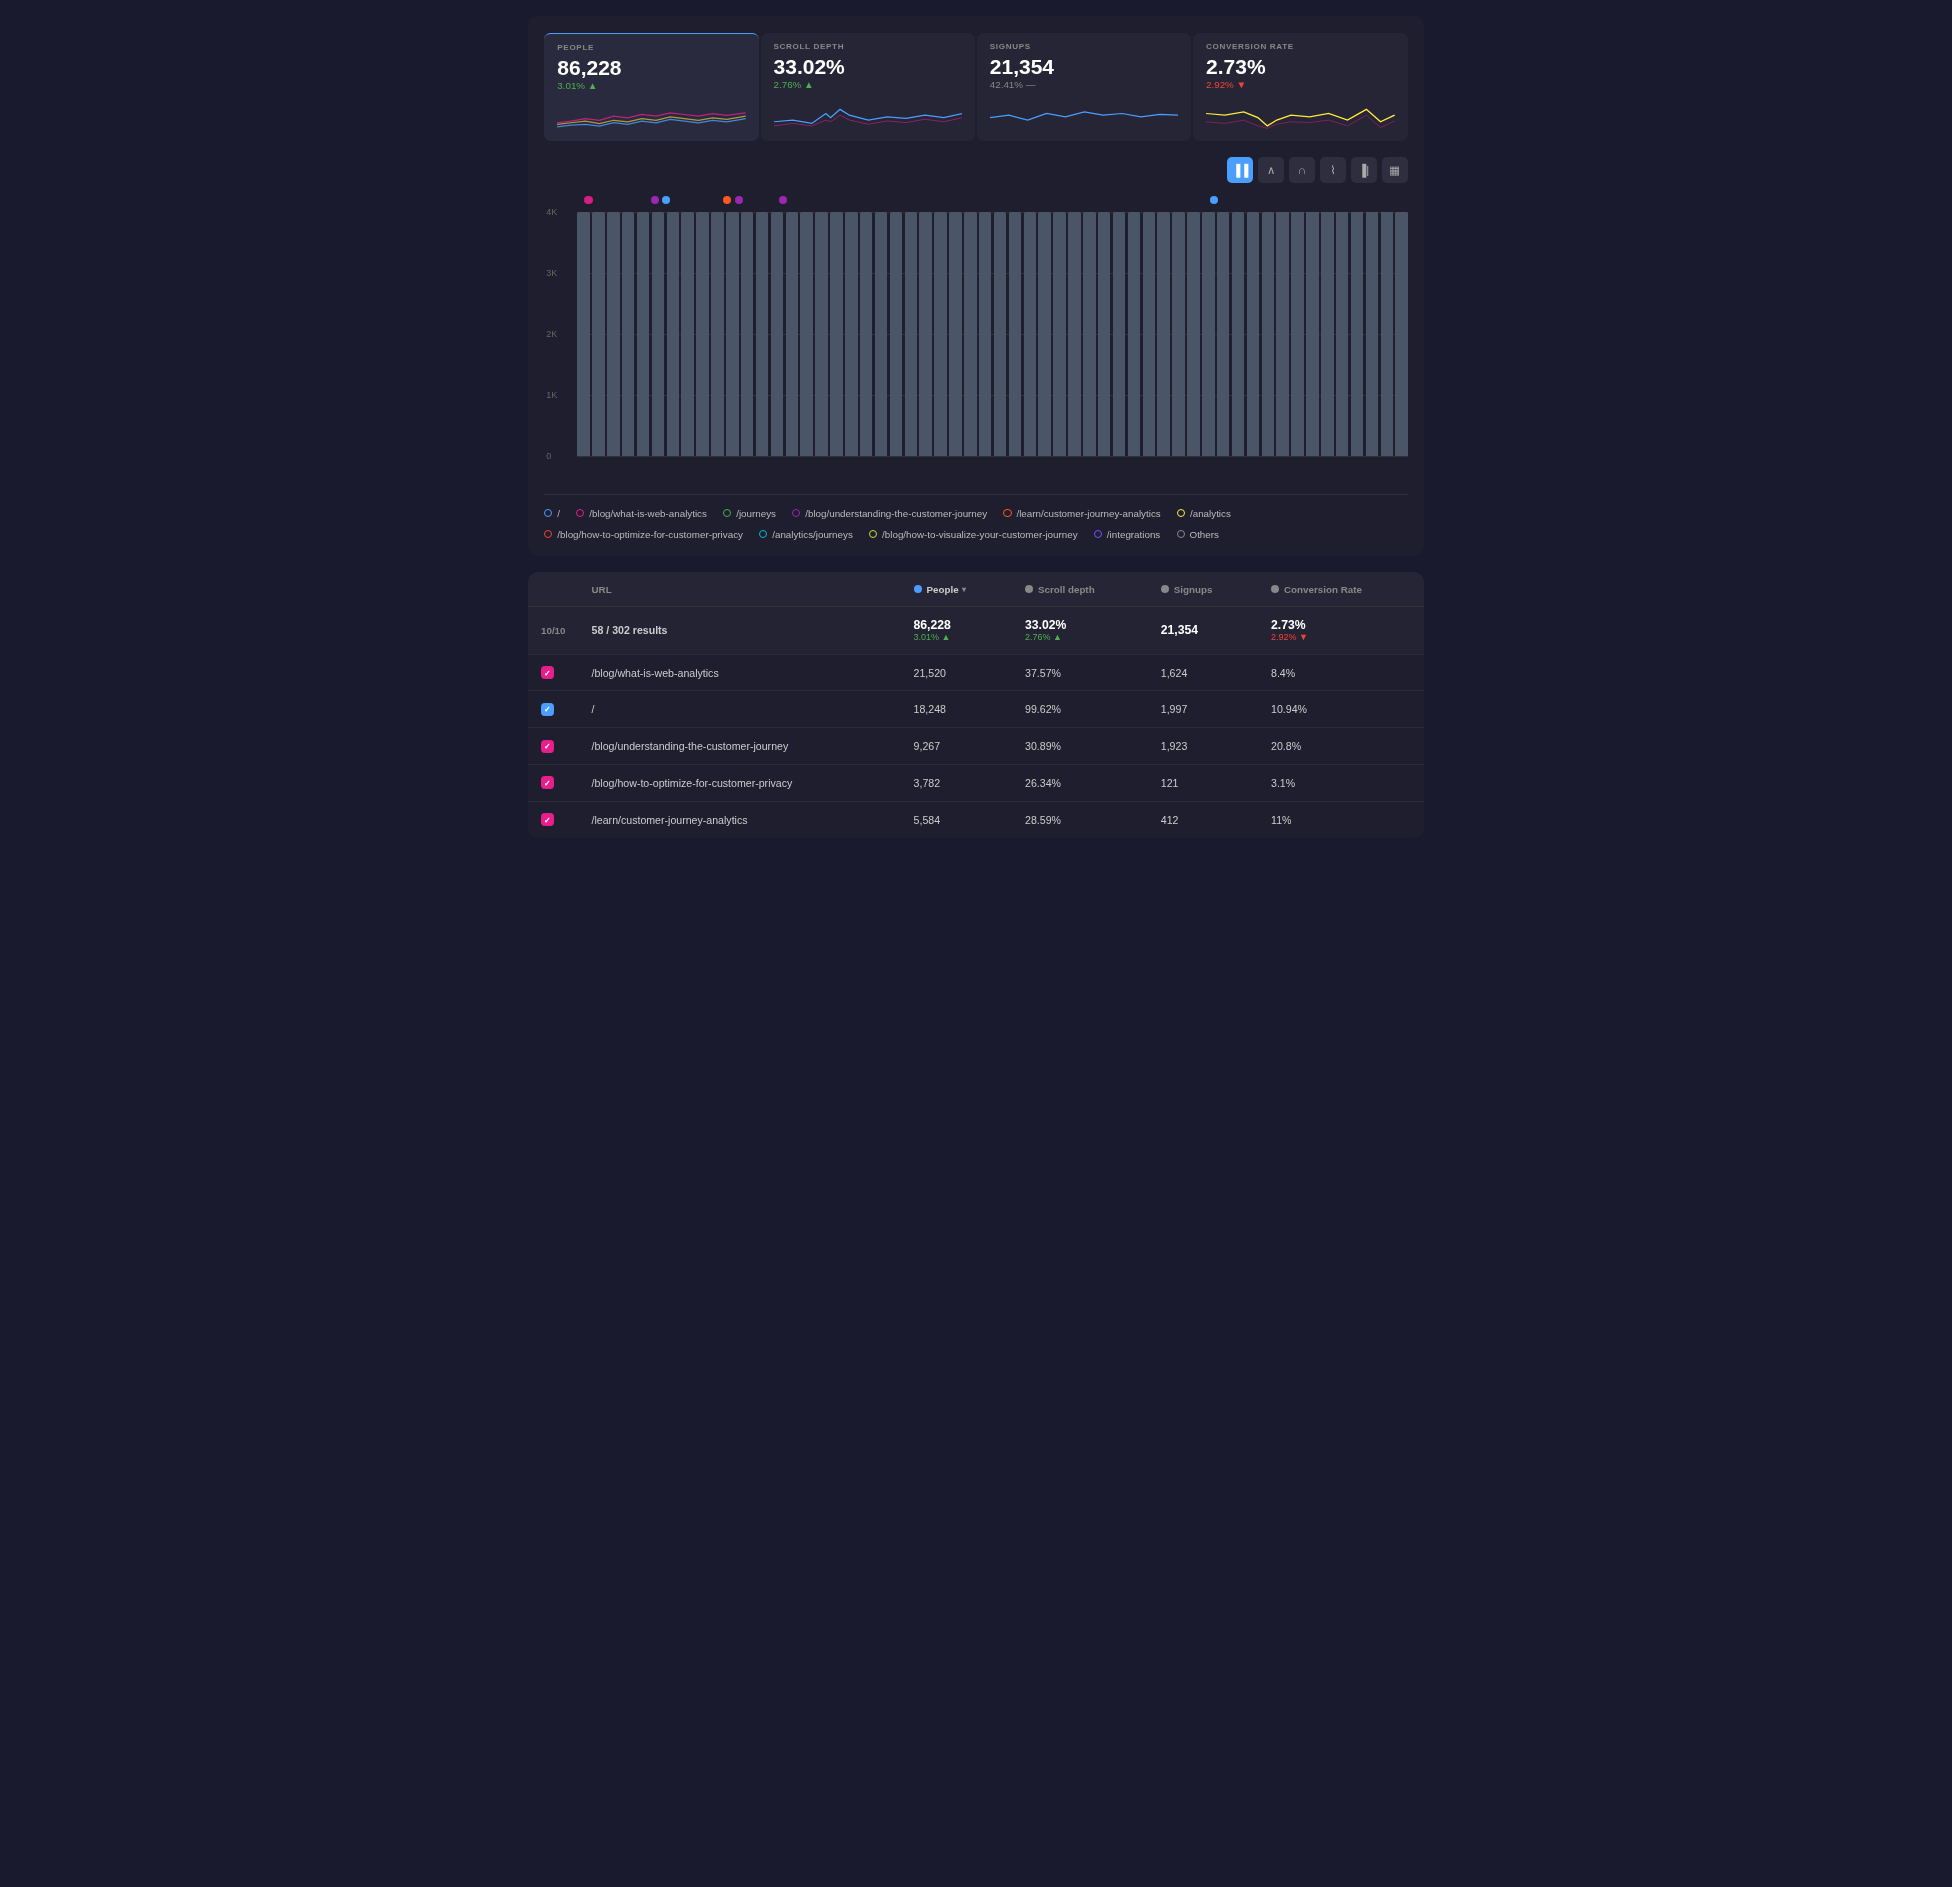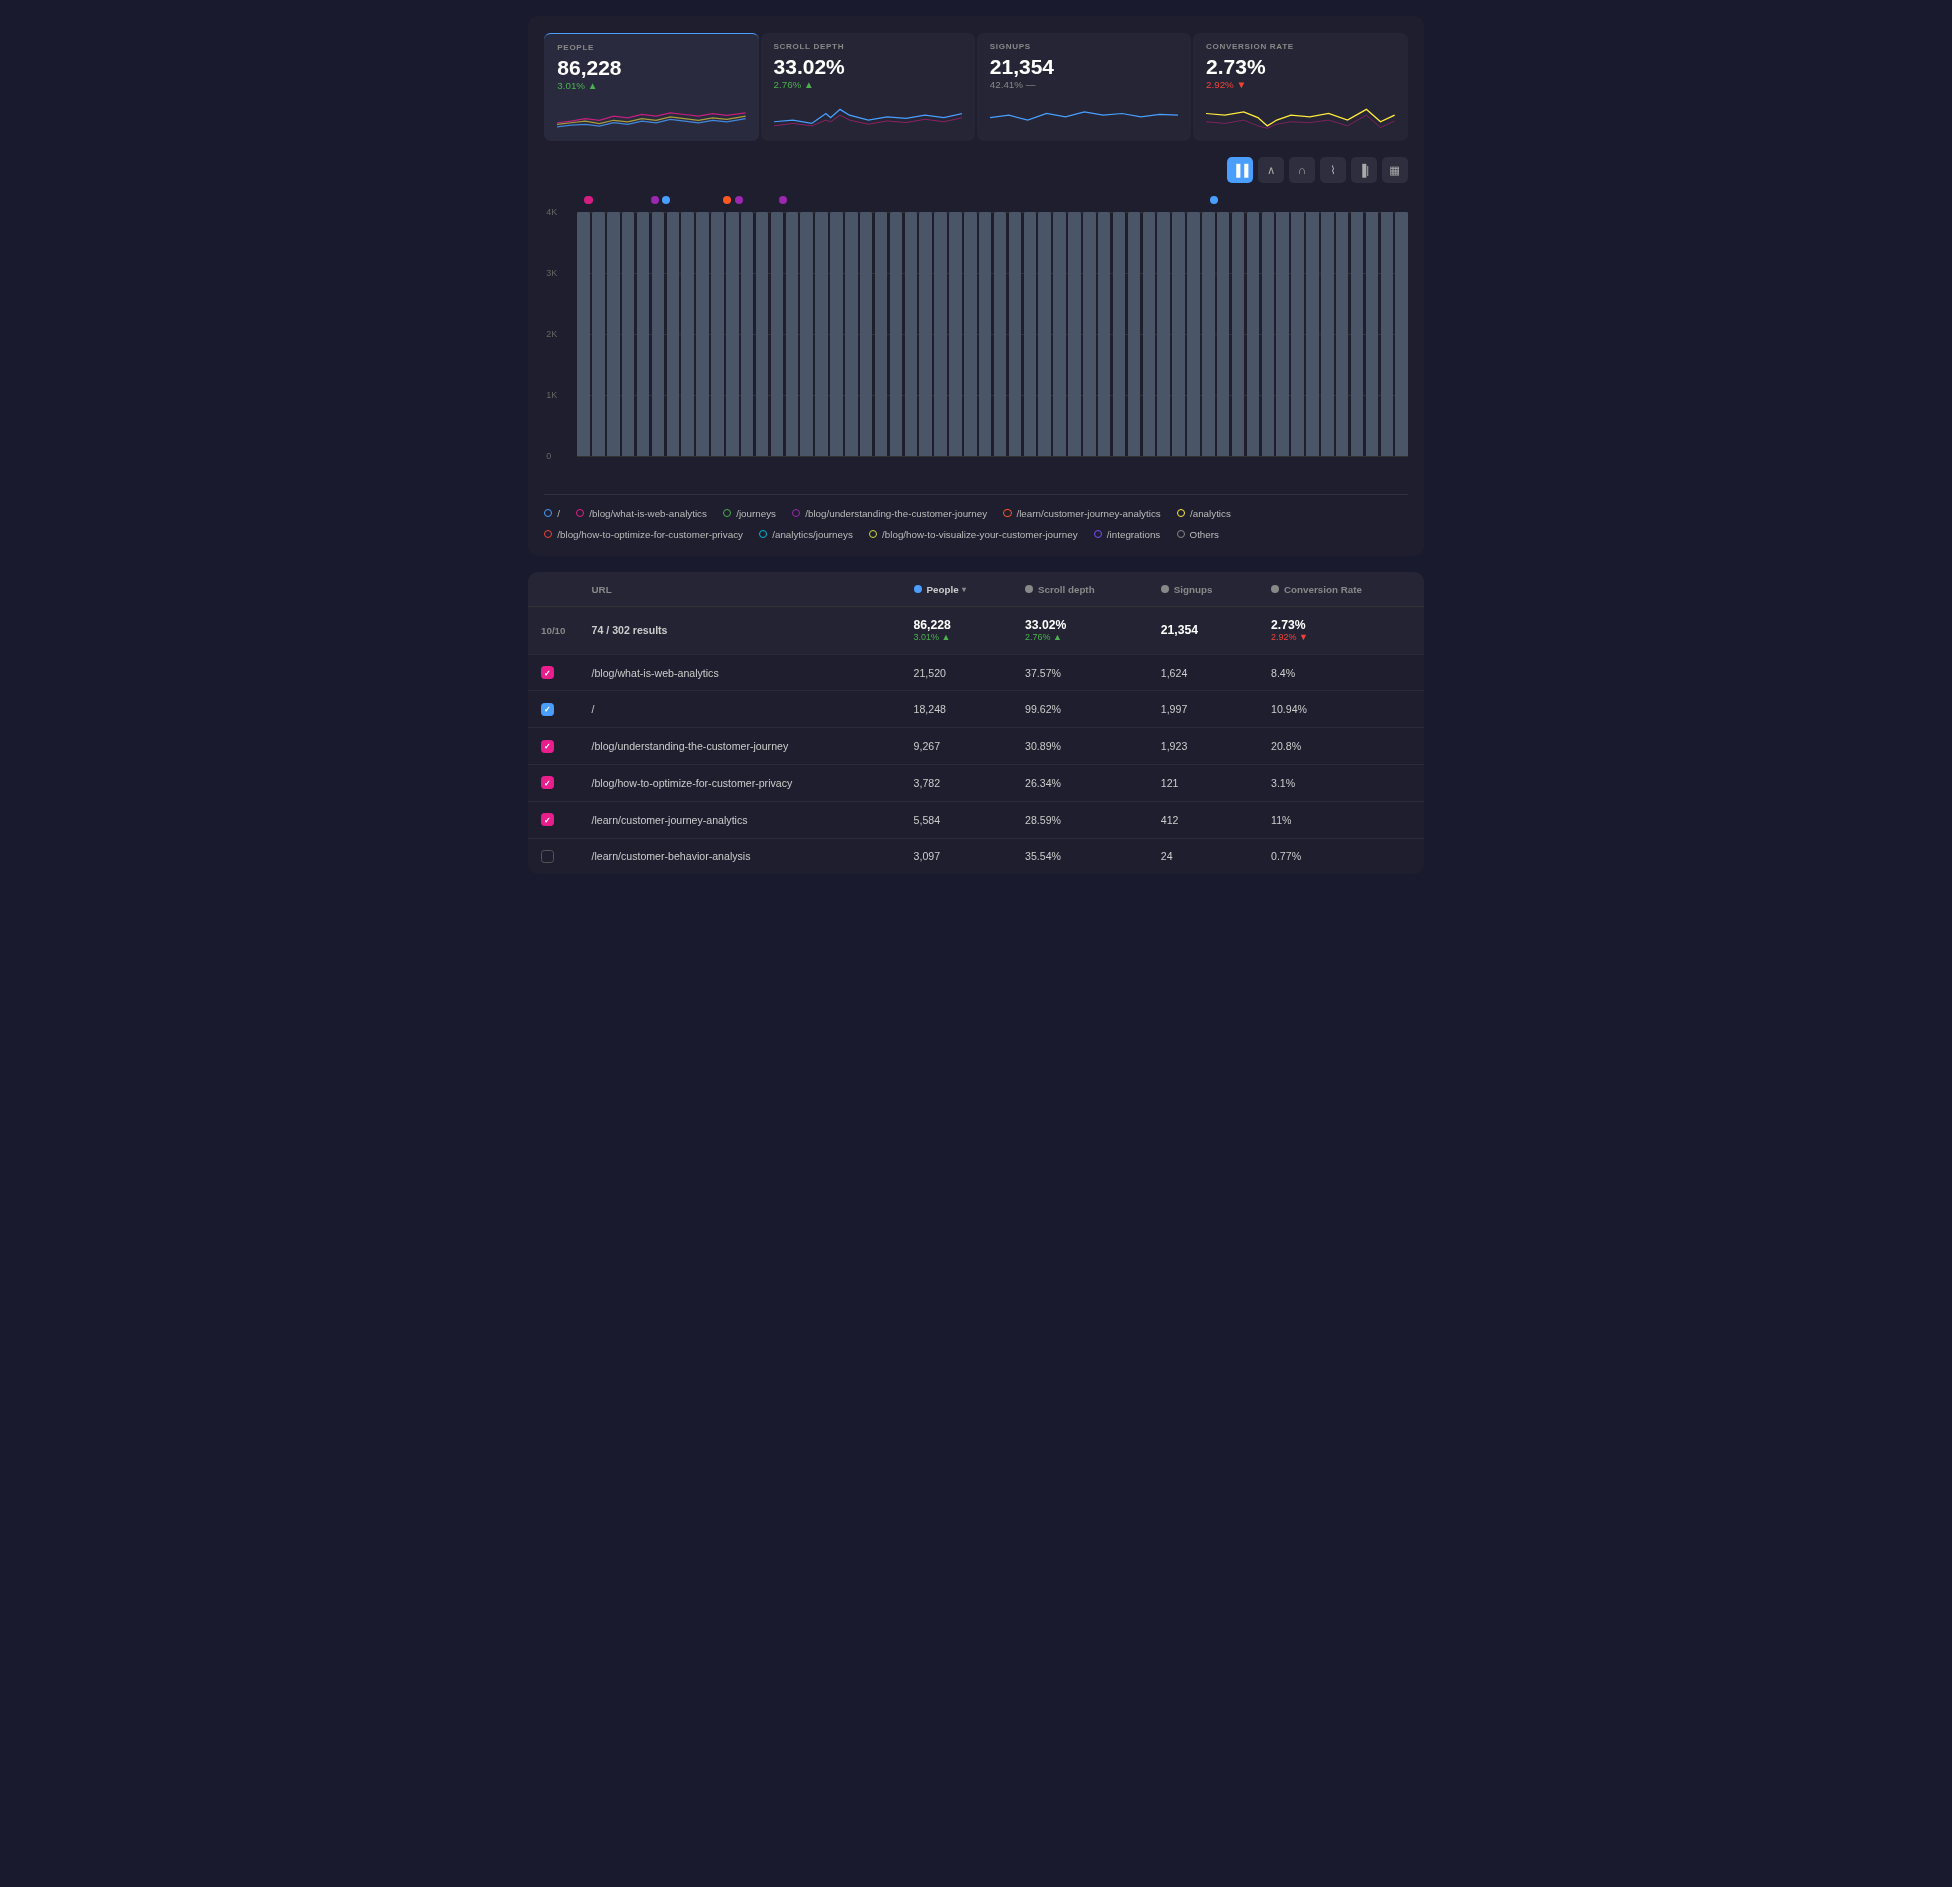--- a/index.html
+++ b/index.html
@@ -1361,21 +1361,21 @@
           </th>
         </tr>
       </thead>
       <tbody>
 
         <tr class="page-count-row">
           <td>
             <div class="row-count">10/10</div>
           </td>
           <td>
-            <div class="row-count-bold">74 / 302 results</div>
+            <div class="row-count-bold">58 / 302 results</div>
           </td>
           <td>
             <div class="big-num">86,228</div>
             <div class="sub-num up">
               <span>3.01%</span> ▲
             </div>
           </td>
           <td>
             <div class="big-num">33.02%</div>
             <div class="sub-num up">
@@ -1446,28 +1446,18 @@
             <div class="checkbox checked-pink">
               <span class="checkmark">✓</span>
             </div>
           </td>
           <td>/learn/customer-journey-analytics</td>
           <td>5,584</td>
           <td>28.59%</td>
           <td>412</td>
           <td>11%</td>
         </tr>
-        <tr>
-          <td>
-            <div class="checkbox unchecked"></div>
-          </td>
-          <td>/learn/customer-behavior-analysis</td>
-          <td>3,097</td>
-          <td>35.54%</td>
-          <td>24</td>
-          <td>0.77%</td>
-        </tr>
       </tbody>
     </table>
   </div>
 
 </div>
 
 
 </body></html>

